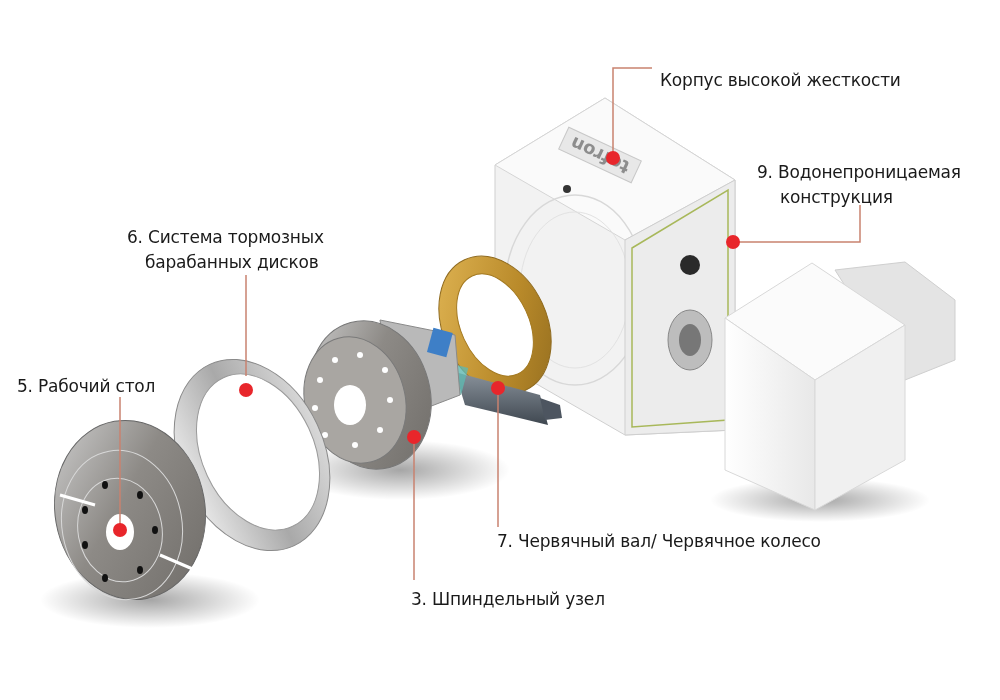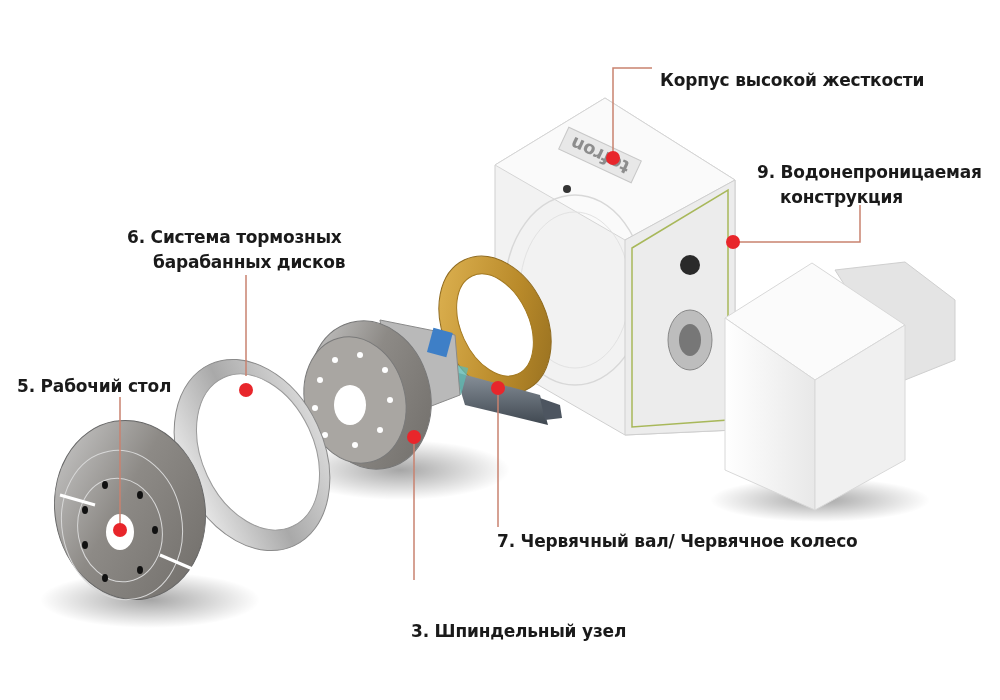--- a/index.html
+++ b/index.html
@@ -1,20 +1,20 @@
 <!DOCTYPE html>
 <html><head>
 <meta charset="utf-8">
 <style>
   html, body { margin:0; padding:0; background:#ffffff; }
   body { width:1000px; height:700px; position:relative; overflow:hidden;
          font-family:"DejaVu Sans", "Liberation Sans", sans-serif; }
   #diagram { position:absolute; left:0; top:0; width:1000px; height:700px; }
   .label { position:absolute; font-size:17px; color:#1a1a1a; line-height:22px; white-space:nowrap;
-           font-family:"DejaVu Sans", sans-serif; letter-spacing:-0.2px;font-weight:bold; }
+           font-family:"DejaVu Sans", sans-serif; letter-spacing:-0.2px; }
 </style>
 </head>
 <body>
 
 <svg id="diagram" viewBox="0 0 1000 700" xmlns="http://www.w3.org/2000/svg">
   <defs>
     <radialGradient id="shadow" cx="50%" cy="50%" r="50%">
       <stop offset="0%" stop-color="#000" stop-opacity="0.35"></stop>
       <stop offset="100%" stop-color="#000" stop-opacity="0"></stop>
     </radialGradient>
@@ -141,16 +141,16 @@
     <circle cx="120" cy="530" r="7"></circle>
     <circle cx="414" cy="437" r="7"></circle>
     <circle cx="498" cy="388" r="7"></circle>
   </g>
 </svg>
 
 <div class="label" style="left:660px; top:69px;">Корпус высокой жесткости</div>
 <div class="label" style="left:757px; top:161px;">9. Водонепроницаемая</div>
 <div class="label" style="left:780px; top:186px;text-align:right;">конструкция</div>
 <div class="label" style="left:127px; top:226px;">6. Система тормозных</div>
-<div class="label" style="left:153px; top:251px;">барабанных дисков</div>
+<div class="label" style="left:145px; top:251px;">барабанных дисков</div>
 <div class="label" style="left:17px; top:375px;">5. Рабочий стол</div>
 <div class="label" style="left:497px; top:530px;">7. Червячный вал/ Червячное колесо</div>
-<div class="label" style="left:411px; top:620px;">3. Шпиндельный узел</div>
+<div class="label" style="left:411px; top:588px;">3. Шпиндельный узел</div>
 
 </body></html>

